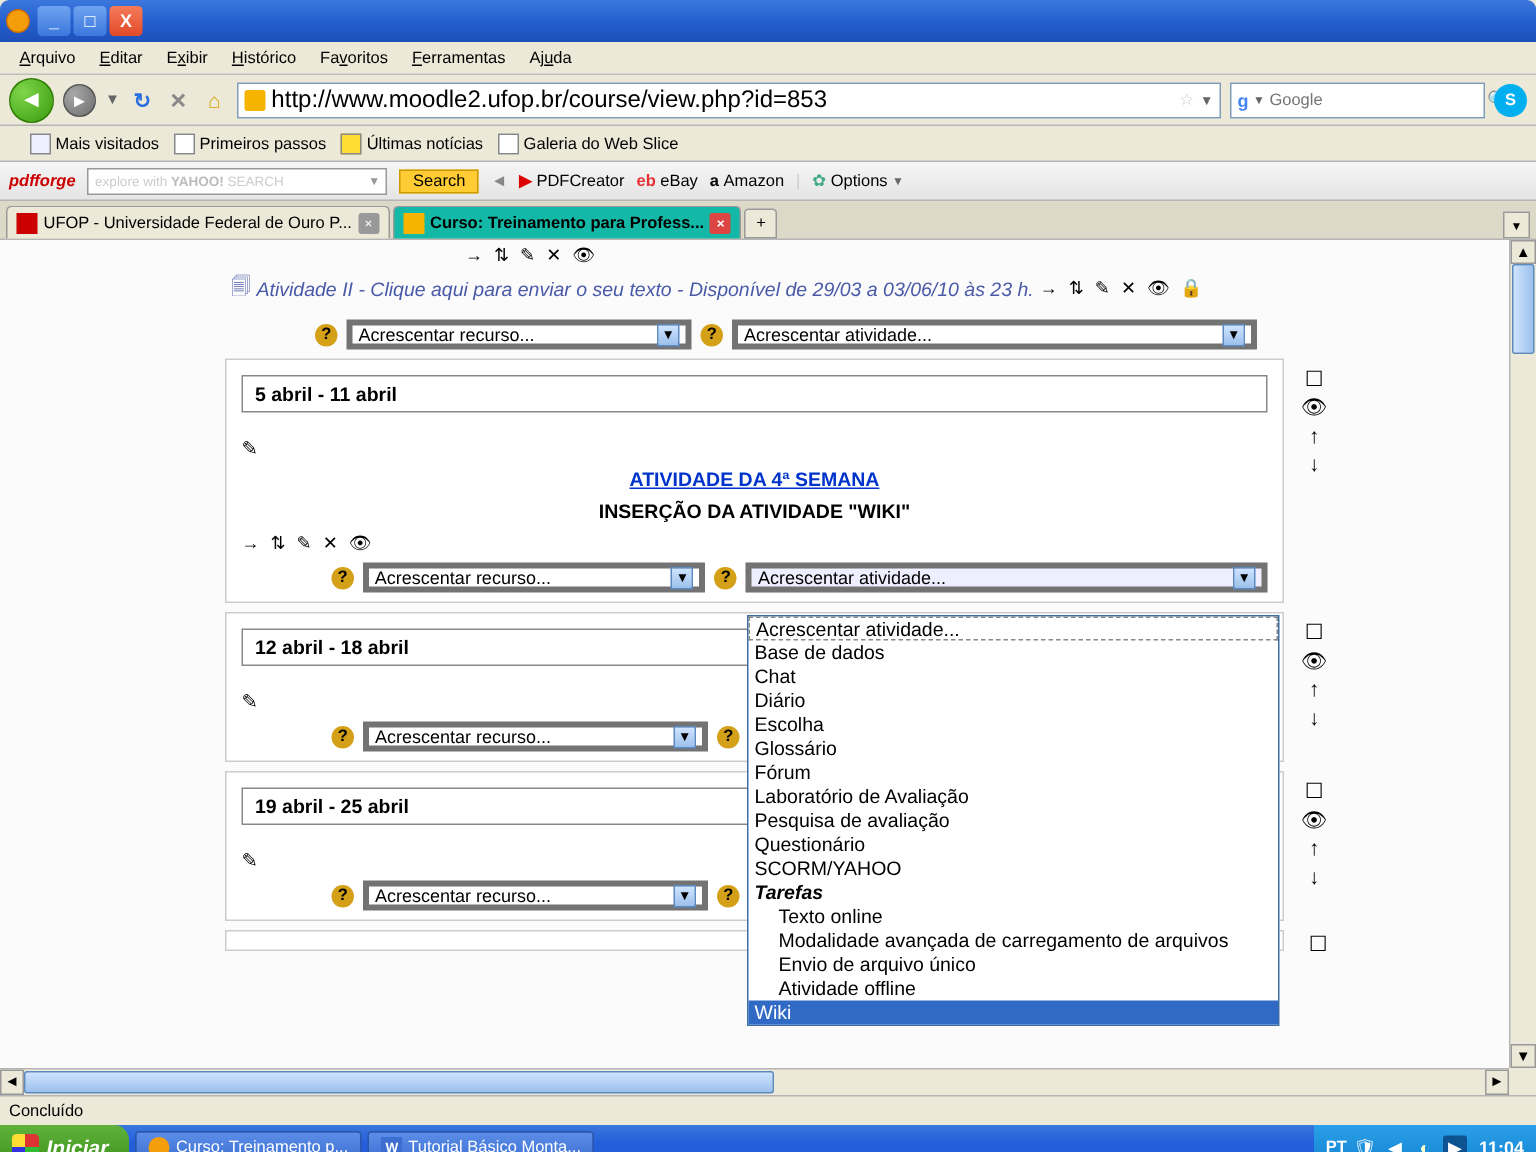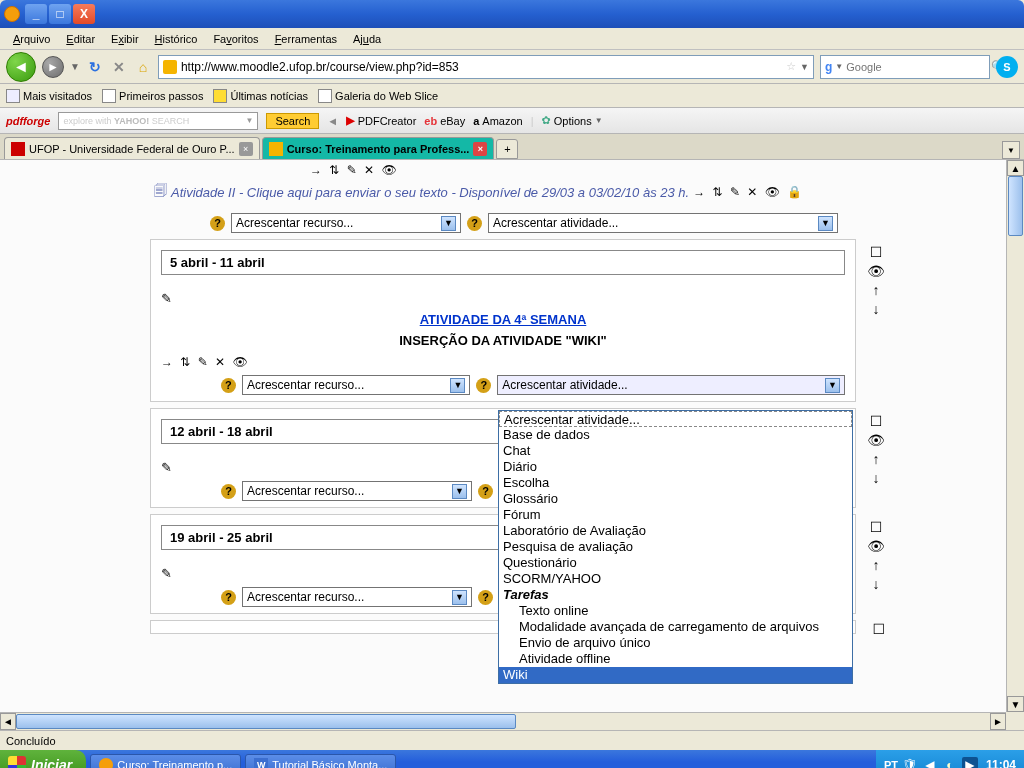--- a/index.html
+++ b/index.html
@@ -19,27 +19,27 @@
 .menubar span { padding: 2px 7px; cursor: pointer; }
 .menubar span u { text-decoration: underline; }
 
 
 .navbar { height: 34px; background: #ece9d8; border-bottom: 1px solid #b5b5b5; display: flex; align-items: center; padding: 0 6px; gap: 6px; }
 .navbtn { width: 30px; height: 30px; border-radius: 50%; display: flex; align-items: center; justify-content: center; color: #fff; font-size: 16px; font-weight: bold; cursor: pointer; }
 .navbtn.back { background: radial-gradient(circle at 30% 30%, #7fd64a, #399a0e); border: 1px solid #2d7d00; }
 .navbtn.fwd { background: radial-gradient(circle at 30% 30%, #a8a8a8, #6e6e6e); border: 1px solid #555; width: 22px; height: 22px; font-size: 12px; }
 .small-icon { width: 18px; height: 18px; display: inline-flex; align-items: center; justify-content: center; font-size: 14px; cursor: pointer; }
 .urlbar { flex: 1; height: 24px; background: #fff; border: 1px solid #7f9db9; display: flex; align-items: center; padding: 0 4px; gap: 4px; }
-.urlbar input { border: none; outline: none; flex: 1; font-size: 12px; }
+.urlbar input { border: none; outline: none; flex: 1; font-size: 16px; }
 .searchbar { width: 170px; height: 24px; background: #fff; border: 1px solid #7f9db9; display: flex; align-items: center; padding: 0 4px; gap: 3px; }
 .searchbar input { border: none; outline: none; flex: 1; font-size: 11px; color: #888; }
 .skype-icon { width:22px; height:22px; background:#00aff0; border-radius:50%; color:#fff; display:flex; align-items:center; justify-content:center; font-weight:bold; }
 
 
-.bookbar { height: 24px; background: #ece9d8; border-bottom: 1px solid #b5b5b5; display: flex; align-items: center; padding: 0 6px; gap: 10px; }
+.bookbar { height: 24px; background: #ece9d8; border-bottom: 1px solid #b5b5b5; display: flex; align-items: center; padding: 0 20px; gap: 10px; }
 .bookitem { display: flex; align-items: center; gap: 3px; cursor: pointer; color: #000; }
 .bookitem .bicon { width: 14px; height: 14px; background: #fff; border: 1px solid #888; display: inline-block; }
 
 
 .pdfbar { height: 26px; background: linear-gradient(to bottom,#f5f5f5,#e5e5e5); border-bottom: 1px solid #b5b5b5; display: flex; align-items: center; padding: 0 6px; gap: 8px; }
 .pdfbar .logo { color: #c00; font-weight: bold; font-style: italic; }
 .pdfbar .ysearch { width: 200px; height: 18px; background: #fff; border: 1px solid #999; display: flex; align-items: center; justify-content: space-between; padding: 0 4px; color: #aaa; font-size: 10px; }
 .pdfbar .sbtn { background: #ffcc33; border: 1px solid #cc9900; padding: 1px 8px; cursor: pointer; font-size: 11px; }
 .pdfbar .tbitem { display:flex; align-items:center; gap:3px; cursor:pointer; }
 
@@ -67,21 +67,21 @@
 
 .course { padding: 0 10px; font-size: 13px; font-family: Arial, sans-serif; }
 .section { border: 1px solid #ccc; margin: 6px 0; background: #fff; padding: 6px 10px; position: relative; }
 .section-title-box { border: 1px solid #888; padding: 4px 8px; margin: 4px 0; background:#fff; }
 .side-icons { position: absolute; right: -30px; top: 4px; display:flex; flex-direction:column; gap:3px; align-items:center; }
 .side-icons span { font-size: 14px; cursor:pointer; }
 .editicons { font-size:12px; letter-spacing: 2px; display:inline-block; }
 .linkblue { color: #0033cc; text-decoration: none; cursor:pointer; }
 .activity-link { color: #4a5aa8; font-style: italic; cursor:pointer; }
 .help-icon { width:15px; height:15px; background:#d4a017; border-radius:50%; color:#000; font-weight:bold; display:inline-flex; align-items:center; justify-content:center; font-size:11px; cursor:pointer; }
-.mselect { border: 1px solid #737373; background: #fff; height: 20px; padding: 0 4px; font-size: 12px; display: inline-flex; align-items: center; justify-content: space-between; cursor:pointer; }
+.mselect { border: 4px solid #737373; background: #fff; height: 20px; padding: 0 4px; font-size: 12px; display: inline-flex; align-items: center; justify-content: space-between; cursor:pointer; }
 .mselect .arrow { width: 15px; height: 15px; background: linear-gradient(to bottom,#cfe4ff,#9cc0ec); border:1px solid #5b89c2; display:flex; align-items:center; justify-content:center; font-size:9px; margin-left:4px; }
 .resrow { display:flex; align-items:center; gap:6px; margin-top:6px; padding-left: 50px; }
 .center-head { text-align:center; margin:6px 0; }
 .dropdown { position:absolute; left:498px; top:250px; width:355px; background:#fff; border:1px solid #3d6ea5; z-index:10; font-size:13px; }
 .dropdown .dline { padding: 0 4px; height:16px; line-height:16px; cursor:pointer; white-space:nowrap; }
 .dropdown .dline.first { border: 1px dashed #888; }
 .dropdown .dline.opt { font-weight:bold; font-style:italic; }
 .dropdown .dline.ind { padding-left: 20px; }
 .dropdown .dline.sel { background: #316ac5; color: #fff; }
 
@@ -205,21 +205,21 @@
 
 <div class="content-wrap">
   <div class="scrollzone">
     <div class="course" style="margin: 0 140px;">
 
       <div style="padding:2px 0 4px 160px;">
         <span class="editicons">→ ⇅ ✎ ✕ 👁</span>
       </div>
       <div style="padding:0 0 4px 4px; display:flex; align-items:center; gap:4px;">
         <span style="color:#4a5aa8">🗐</span>
-        <span class="activity-link">Atividade II - Clique aqui para enviar o seu texto - Disponível de 29/03 a 03/02/10 às 23 h.</span>
+        <span class="activity-link">Atividade II - Clique aqui para enviar o seu texto - Disponível de 29/03 a 03/06/10 às 23 h.</span>
         <span class="editicons">→ ⇅ ✎ ✕ 👁 🔒</span>
       </div>
       <div class="resrow" style="padding-left:60px;">
         <span class="help-icon">?</span>
         <div class="mselect" style="width:230px">
             <span>Acrescentar recurso...</span>
             <span class="arrow">▼</span>
           </div>
         <span class="help-icon">?</span>
         <div class="mselect" style="width:350px">

